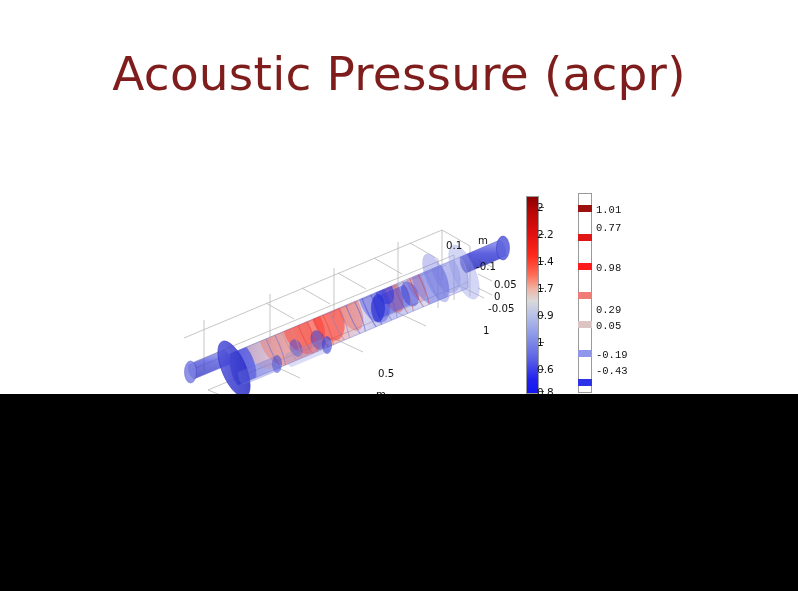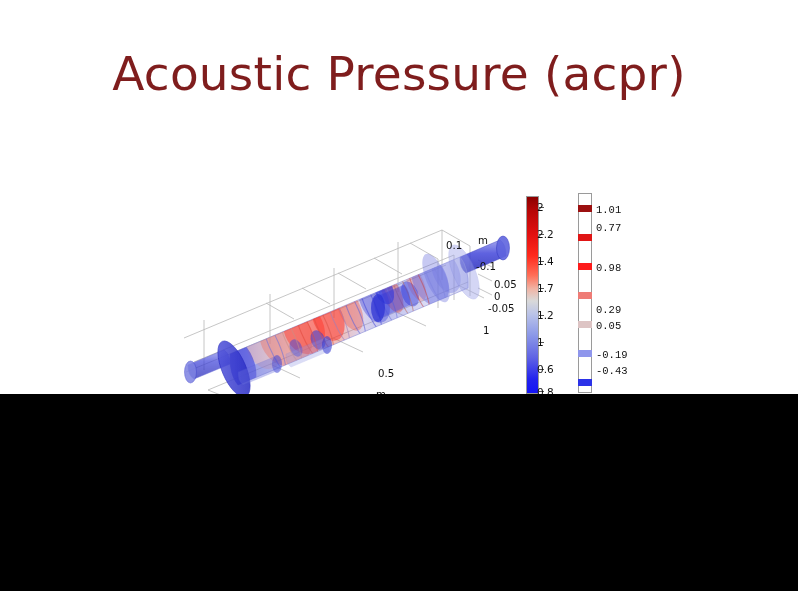--- a/index.html
+++ b/index.html
@@ -291,21 +291,21 @@
   <div class="cb-tick" style="top:288px"></div>
   <div class="cb-tick" style="top:315px"></div>
   <div class="cb-tick" style="top:342px"></div>
   <div class="cb-tick" style="top:369px"></div>
   <div class="cb-tick" style="top:391px"></div>
 
   <div class="cb-label" style="top:201px">2</div>
   <div class="cb-label" style="top:228px">2.2</div>
   <div class="cb-label" style="top:255px">1.4</div>
   <div class="cb-label" style="top:282px">1.7</div>
-  <div class="cb-label" style="top:309px">1.2</div>
+  <div class="cb-label" style="top:309px">0.9</div>
   <div class="cb-label" style="top:336px">1</div>
   <div class="cb-label" style="top:363px">0.6</div>
   <div class="cb-label" style="top:386px">0.8</div>
 
   <div id="iso-box"></div>
 
   <div class="iso-band" style="top:205px; background:#9c1010"></div>
   <div class="iso-band" style="top:234px; background:#e01515"></div>
   <div class="iso-band" style="top:263px; background:#fd1b1b"></div>
   <div class="iso-band" style="top:292px; background:#ef7c76"></div>

